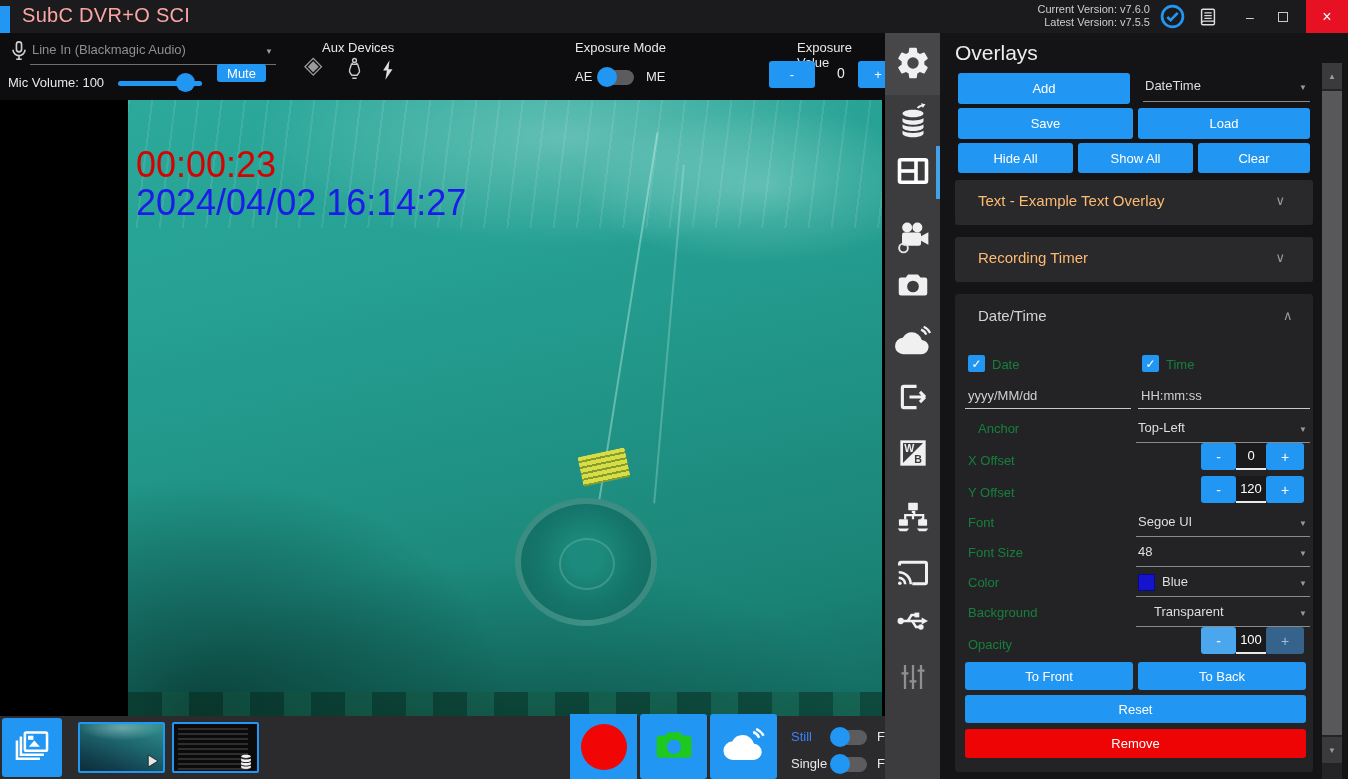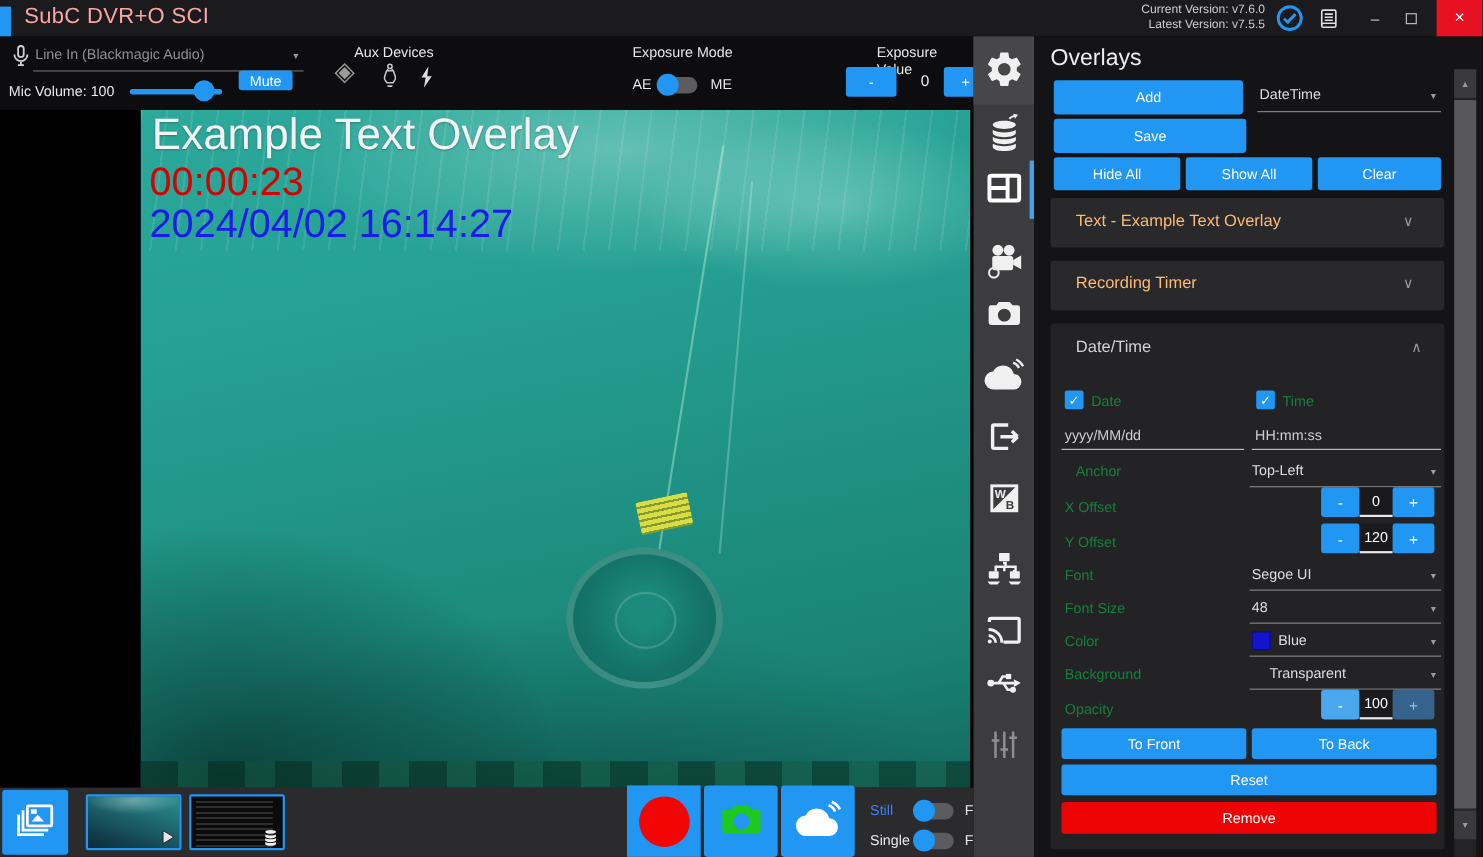--- a/index.html
+++ b/index.html
@@ -218,21 +218,20 @@
     <div class="btn ev-plus">+</div>
   </div>
 
   <div class="video">
     <div class="v-streaks"></div>
     <div class="v-rope1"></div>
     <div class="v-rope2"></div>
     <div class="v-spool"></div>
     <div class="v-tag"></div>
     <div class="v-bottom"></div>
-    <div class="ov-title">Example Text Overlay</div>
     <div class="ov-timer">00:00:23</div>
     <div class="ov-dt">2024/04/02 16:14:27</div>
   </div>
 
   <div class="sidebar">
     <div class="side-first"></div>
     <div class="side-cell" style="top:10px">
       <span><svg viewBox="0 0 24 24" width="38" height="38" fill="#f0f0f0">
             <path d="M19.14 12.94c.04-.3.06-.61.06-.94s-.02-.64-.07-.94l2.03-1.58a.49.49 0 00.12-.61l-1.92-3.32a.49.49 0 00-.59-.22l-2.39.96a7 7 0 00-1.62-.94l-.36-2.54a.48.48 0 00-.48-.41h-3.84a.48.48 0 00-.47.41l-.36 2.54c-.59.24-1.13.57-1.62.94l-2.39-.96a.49.49 0 00-.59.22L2.74 8.87a.48.48 0 00.12.61l2.03 1.58c-.05.3-.09.63-.09.94s.02.64.07.94l-2.03 1.58a.49.49 0 00-.12.61l1.92 3.32c.12.22.37.29.59.22l2.39-.96c.5.38 1.03.7 1.62.94l.36 2.54c.05.24.24.41.48.41h3.84c.24 0 .44-.17.47-.41l.36-2.54a6.8 6.8 0 001.62-.94l2.39.96c.22.08.47 0 .59-.22l1.92-3.32a.49.49 0 00-.12-.61l-2.01-1.58zM12 15.6A3.6 3.6 0 1112 8.4a3.6 3.6 0 010 7.2z"></path>
           </svg></span>
@@ -324,20 +323,21 @@
   </div>
 
   <div class="panel">
     <div class="p-title">Overlays</div>
     <div class="btn add-btn">Add</div>
     <div class="type-dd">
       <span class="txt">DateTime</span>
       <span class="dd-arrow">▼</span>
     </div>
     <div class="btn save-btn">Save</div>
+    <div class="btn load-btn">Load</div>
     <div class="btn hide-btn">Hide All</div>
     <div class="btn show-btn">Show All</div>
     <div class="btn clear-btn">Clear</div>
 
     <div class="sec sec-text">
       <span class="t">Text - Example Text Overlay</span>
       <span class="chev">∨</span>
     </div>
     <div class="sec sec-timer">
       <span class="t">Recording Timer</span>

